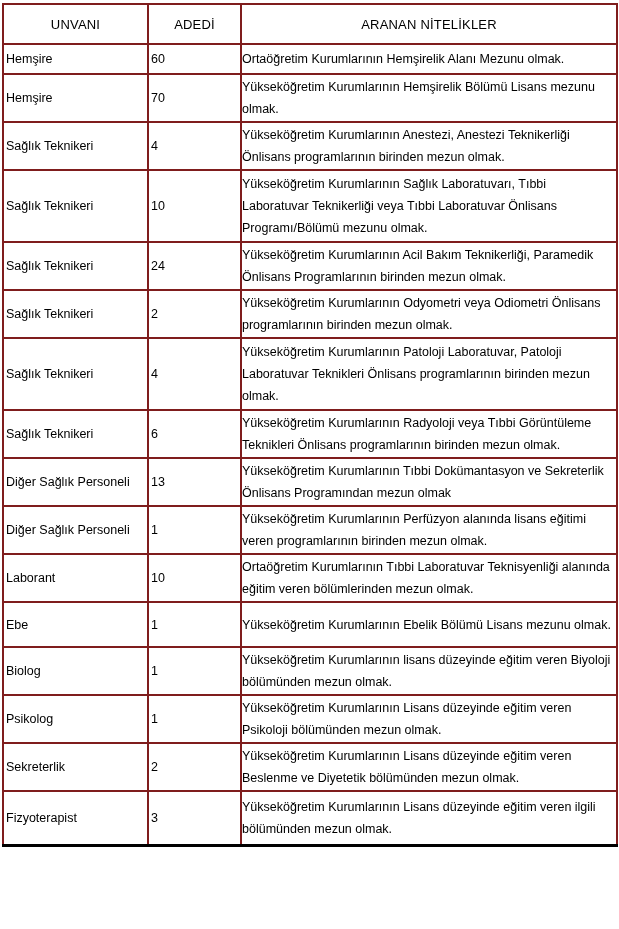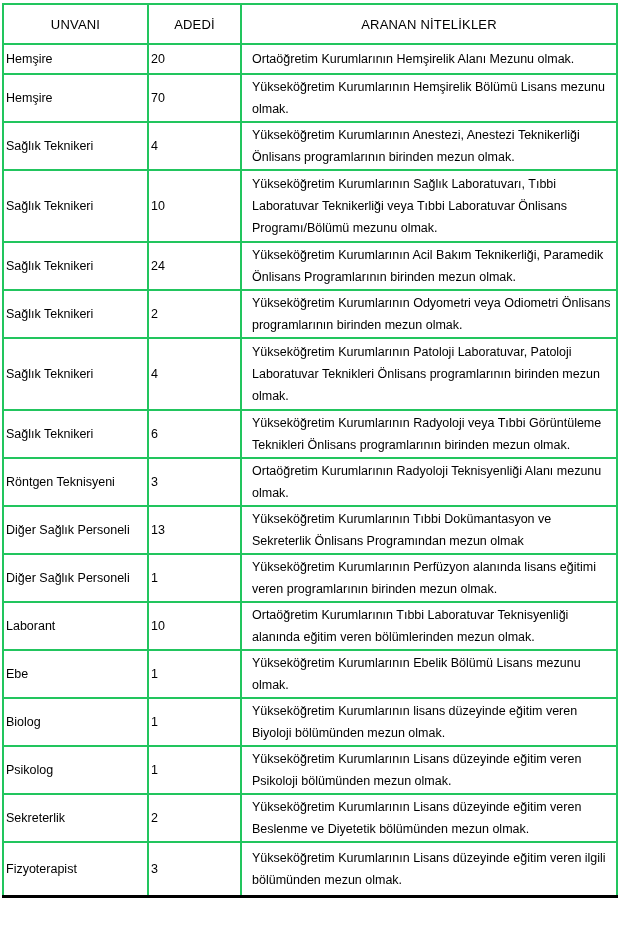--- a/index.html
+++ b/index.html
@@ -19,40 +19,40 @@
     position: absolute;
     left: 2px;
     top: 3px;
     width: 614px;
     border-collapse: collapse;
     table-layout: fixed;
     border: 2px solid #000;
     border-bottom-width: 3px;
   }
   table.qual th, table.qual td {
-    border: 2px solid #22c55e;
+    border: 2px solid #7f1d1d;
     vertical-align: middle;
     overflow: hidden;
   }
   th {
     font-weight: normal;
     font-size: 13px;
     text-align: center;
     letter-spacing: 0.2px;
   }
   td.c1, td.c2 {
     text-align: left;
     font-size: 12.5px;
     padding: 1px 2px;
   }
   td.c3 {
     text-align: left;
     font-size: 12.5px;
     line-height: 22px;
-    padding: 1px 5px 1px 10px;
+    padding: 1px 5px 1px 0;
   }
 </style>
 </head>
 <body>
 
 <table class="qual">
   <colgroup>
     <col style="width:145px">
     <col style="width:93px">
     <col style="width:376px">
@@ -60,21 +60,21 @@
   <thead>
     <tr style="height:40px">
       <th>UNVANI</th>
       <th>ADEDİ</th>
       <th>ARANAN NİTELİKLER</th>
     </tr>
   </thead>
   <tbody>
     <tr style="height:30px">
       <td class="c1">Hemşire</td>
-      <td class="c2">20</td>
+      <td class="c2">60</td>
       <td class="c3">Ortaöğretim Kurumlarının Hemşirelik Alanı Mezunu olmak.</td>
     </tr>
     <tr style="height:45px">
       <td class="c1">Hemşire</td>
       <td class="c2">70</td>
       <td class="c3">Yükseköğretim Kurumlarının Hemşirelik Bölümü Lisans mezunu olmak.</td>
     </tr>
     <tr style="height:48px">
       <td class="c1">Sağlık Teknikeri</td>
       <td class="c2">4</td>
@@ -97,25 +97,20 @@
     </tr>
     <tr style="height:72px">
       <td class="c1">Sağlık Teknikeri</td>
       <td class="c2">4</td>
       <td class="c3">Yükseköğretim Kurumlarının Patoloji Laboratuvar, Patoloji Laboratuvar Teknikleri Önlisans programlarının birinden mezun olmak.</td>
     </tr>
     <tr style="height:46px">
       <td class="c1">Sağlık Teknikeri</td>
       <td class="c2">6</td>
       <td class="c3">Yükseköğretim Kurumlarının Radyoloji veya Tıbbi Görüntüleme Teknikleri Önlisans programlarının birinden mezun olmak.</td>
-    </tr>
-    <tr style="height:47px">
-      <td class="c1">Röntgen Teknisyeni</td>
-      <td class="c2">3</td>
-      <td class="c3">Ortaöğretim Kurumlarının Radyoloji Teknisyenliği Alanı mezunu olmak.</td>
     </tr>
     <tr style="height:48px">
       <td class="c1">Diğer Sağlık Personeli</td>
       <td class="c2">13</td>
       <td class="c3">Yükseköğretim Kurumlarının Tıbbi Dokümantasyon ve Sekreterlik Önlisans Programından mezun olmak</td>
     </tr>
     <tr style="height:46px">
       <td class="c1">Diğer Sağlık Personeli</td>
       <td class="c2">1</td>
       <td class="c3">Yükseköğretim Kurumlarının Perfüzyon alanında lisans eğitimi veren programlarının birinden mezun olmak.</td>

